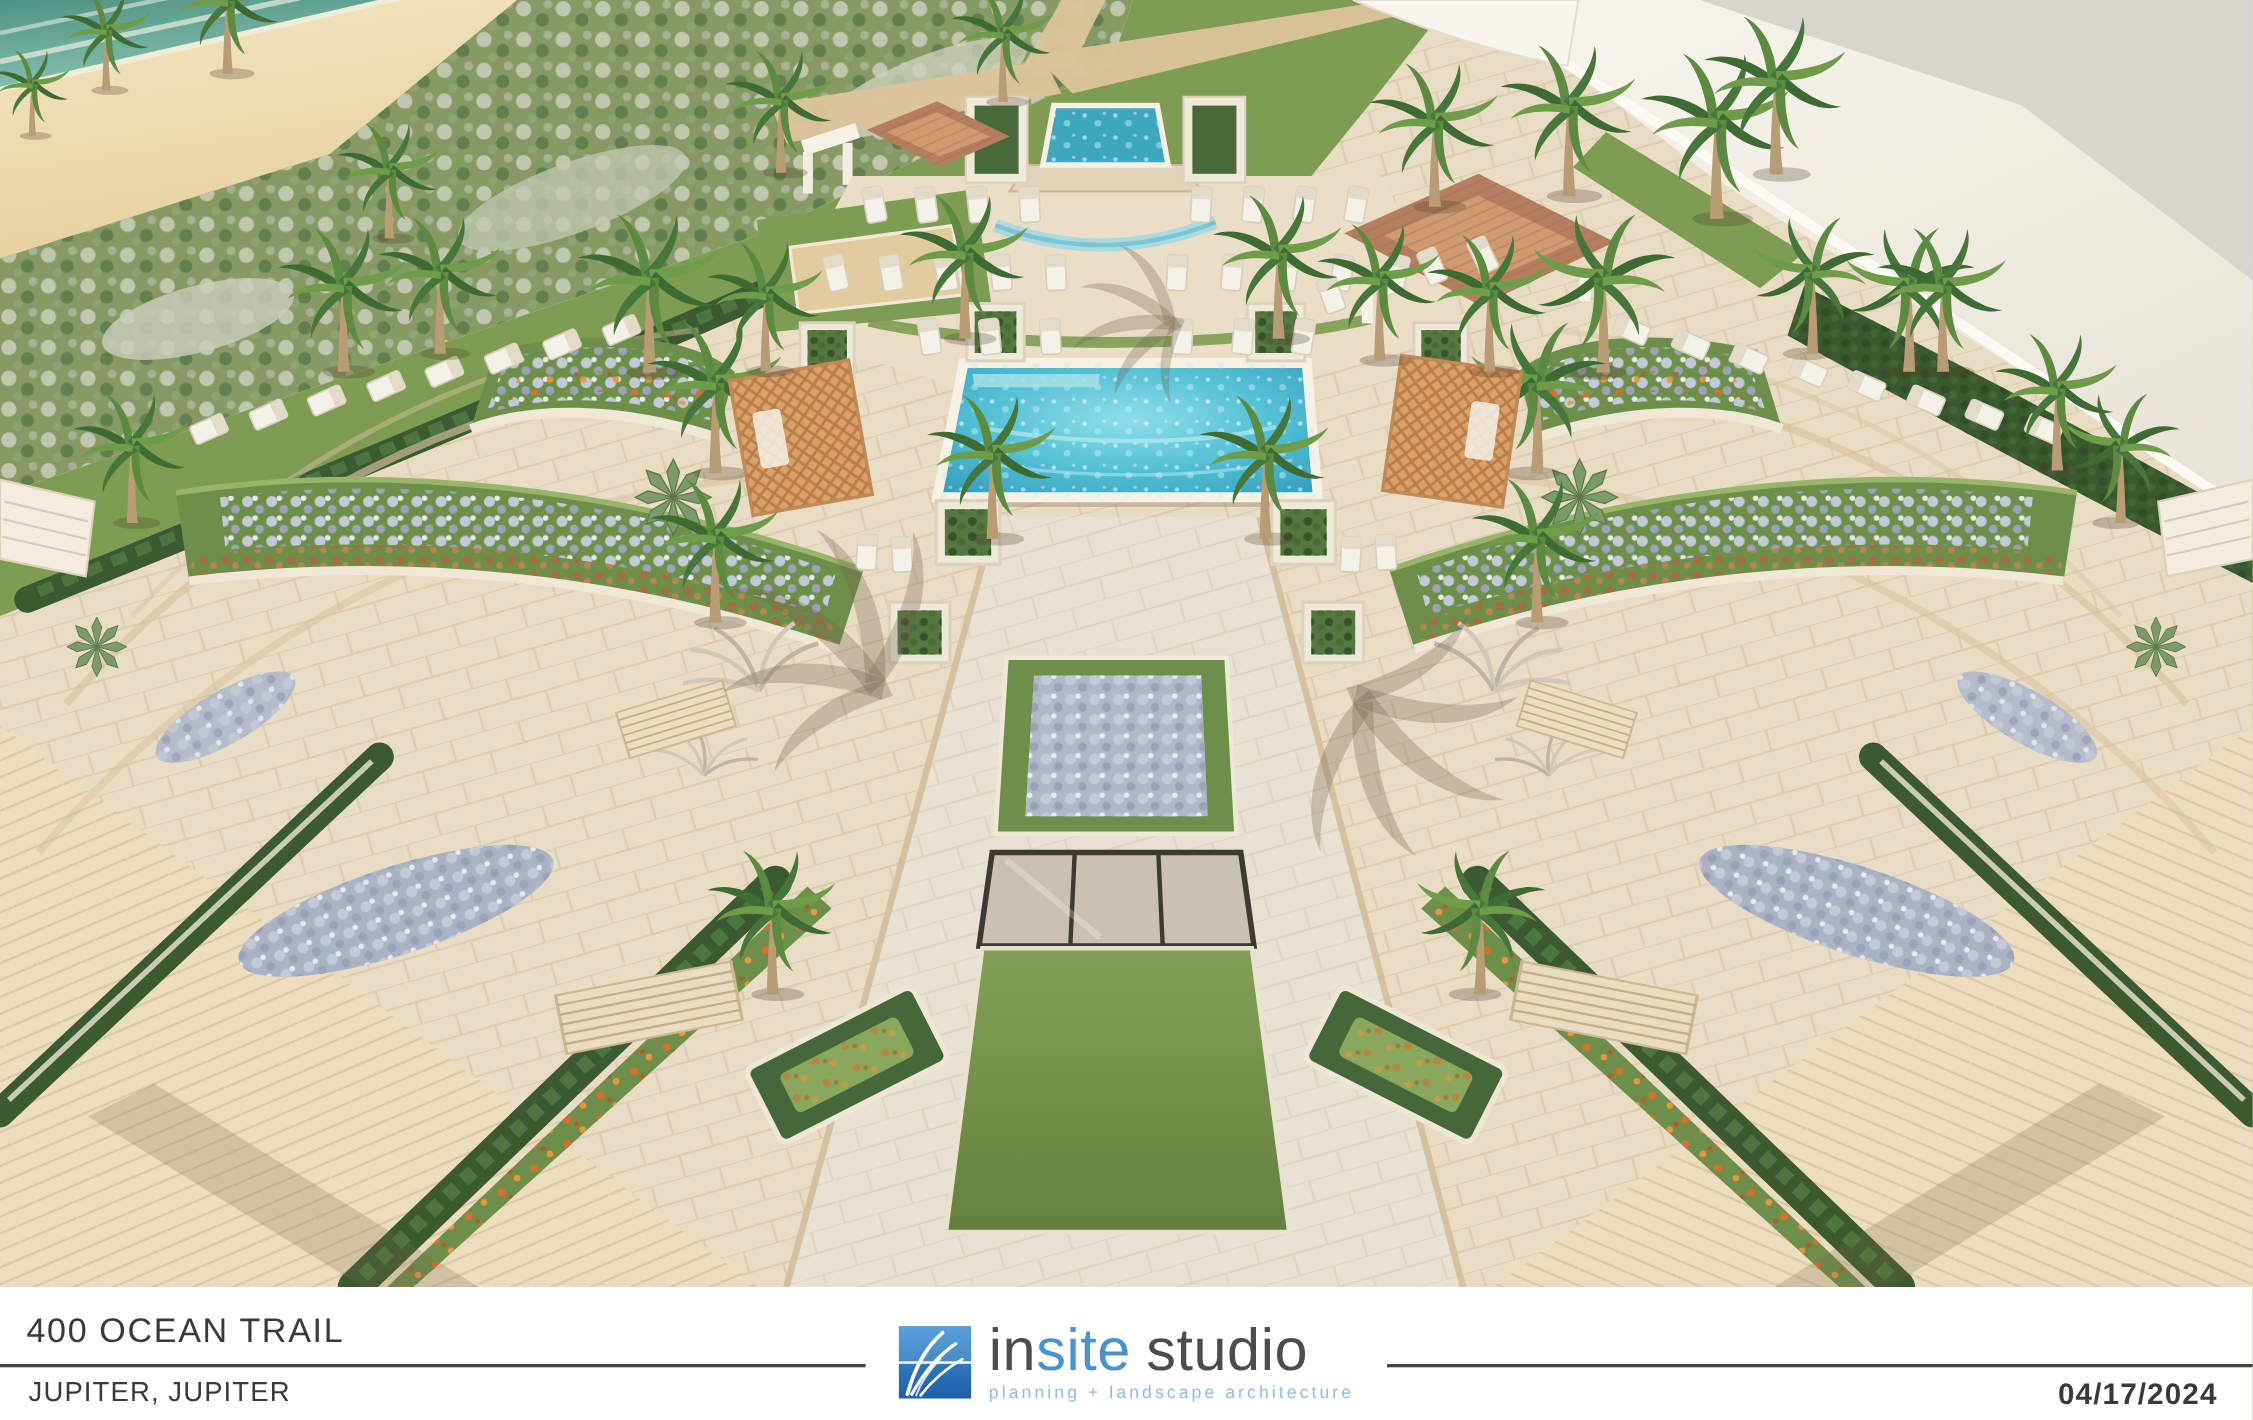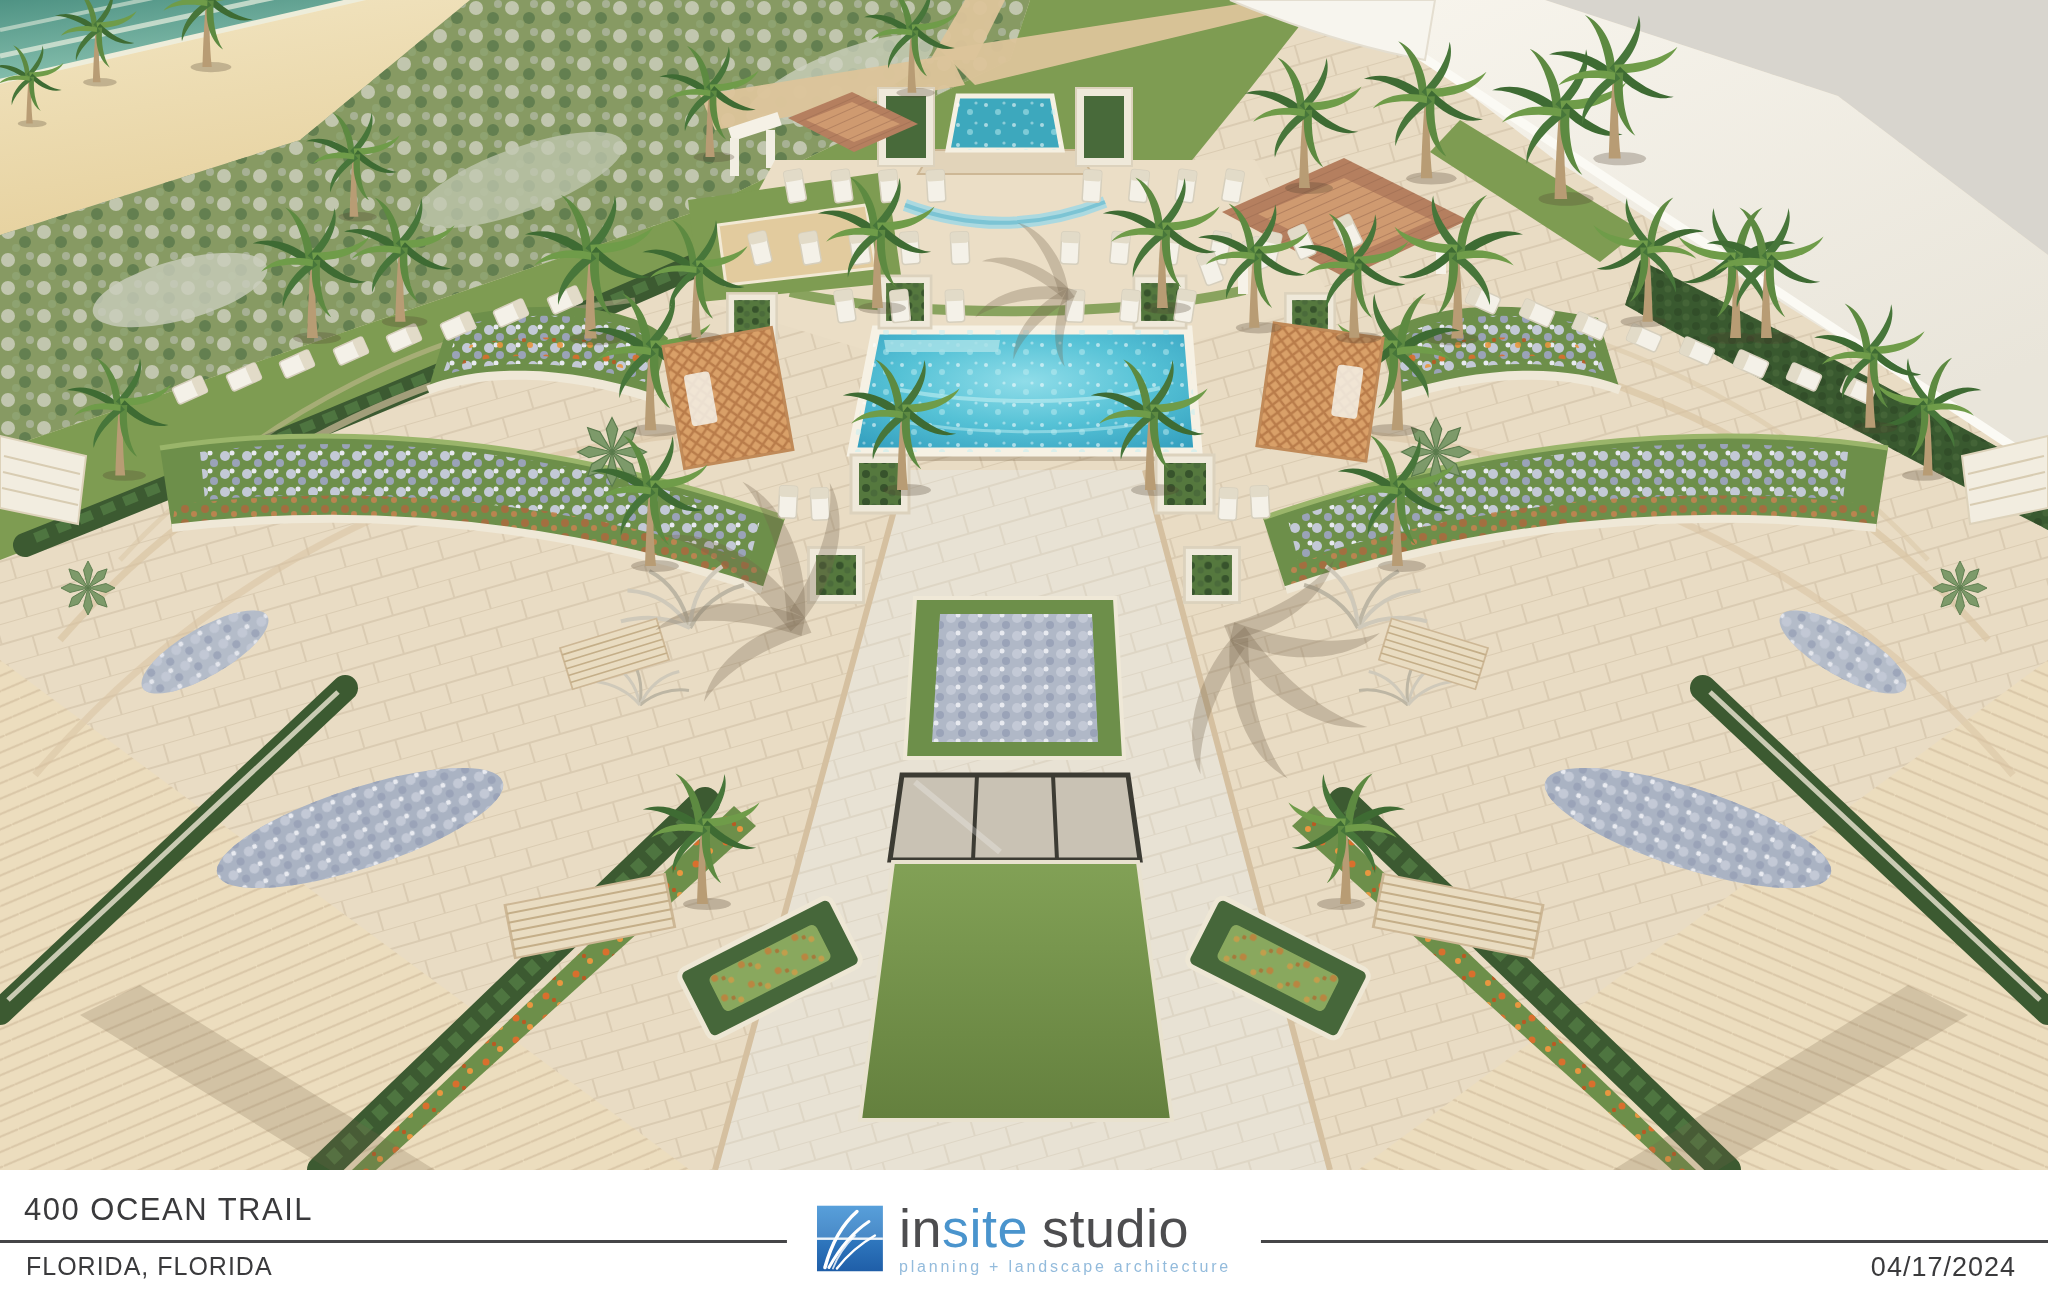--- a/index.html
+++ b/index.html
@@ -6,21 +6,21 @@
   .page{position:relative;width:2048px;height:1291px;background:#84cc16;overflow:hidden;
         font-family:"Liberation Sans", sans-serif;}
   .scene-wrap{position:absolute;left:0;top:0;width:2048px;height:1170px;}
   .scene{display:block;width:2048px;height:1170px;}
   
   .titleblock{position:absolute;left:0;top:1170px;width:2048px;height:121px;background:#ffffff;}
   .tb-rule{position:absolute;left:0;top:70px;width:2048px;height:3px;background:#454547;}
   .tb-project{position:absolute;left:24px;top:22px;font-size:31px;letter-spacing:1.5px;color:#3a3a3c;}
   .tb-location{position:absolute;left:26px;top:82px;font-size:25px;letter-spacing:1px;color:#3a3a3c;}
   .tb-sheet{position:absolute;right:30px;top:24px;font-size:29px;letter-spacing:1px;color:#3a3a3c;text-align:right;}
-  .tb-date{position:absolute;right:32px;top:82px;font-size:27px;letter-spacing:1px;color:#3a3a3c;text-align:center;}
+  .tb-date{position:absolute;right:32px;top:82px;font-size:27px;letter-spacing:1px;color:#3a3a3c;text-align:center;font-weight:bold;}
   
   .logo{position:absolute;left:50%;top:68px;transform:translate(-50%,-50%);
         display:flex;align-items:center;gap:16px;background:#ffffff;padding:6px 30px;}
   .logo-square{width:66px;height:66px;flex:0 0 auto;}
   .logo-textcol{display:flex;flex-direction:column;}
   .logo-main{font-size:54px;line-height:1.0;letter-spacing:0.5px;white-space:nowrap;}
   .logo-main .lg-dark{color:#4d4d4f;}
   .logo-main .lg-blue{color:#4a94cd;}
   .logo-main .lg-studio{color:#4d4d4f;margin-left:14px;text-align:center;}
   .logo-tag{margin-top:3px;font-size:16px;letter-spacing:2.8px;color:#93bbdc;white-space:nowrap;}
@@ -437,21 +437,21 @@
       <use href="#palm" transform="translate(1868,422) scale(0.95)"></use>
       <use href="#palm" transform="translate(648,560)"></use>
       <use href="#palm" transform="translate(1395,560)"></use>
     </g>
   </svg>
   </div>
 
   <div class="titleblock">
     <div class="tb-rule"></div>
     <div class="tb-project">400 OCEAN TRAIL</div>
-    <div class="tb-location">FLORIDA, FLORIDA</div>
+    <div class="tb-location">JUPITER, JUPITER</div>
     <div class="tb-date">04/17/2024</div>
 
     <div class="logo">
       <svg class="logo-square" viewBox="0 0 66 66">
         <defs>
           <linearGradient id="gLogoSq" x1="0" y1="0" x2="0" y2="1">
             <stop offset="0" stop-color="#4193d6"></stop>
               <stop offset="1" stop-color="#1f5ea8"></stop>
           </linearGradient>
         </defs>

